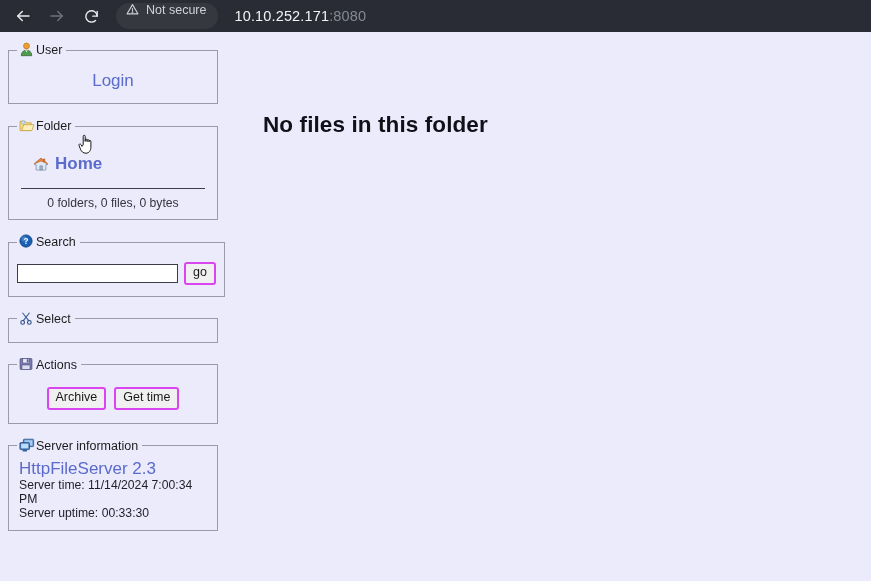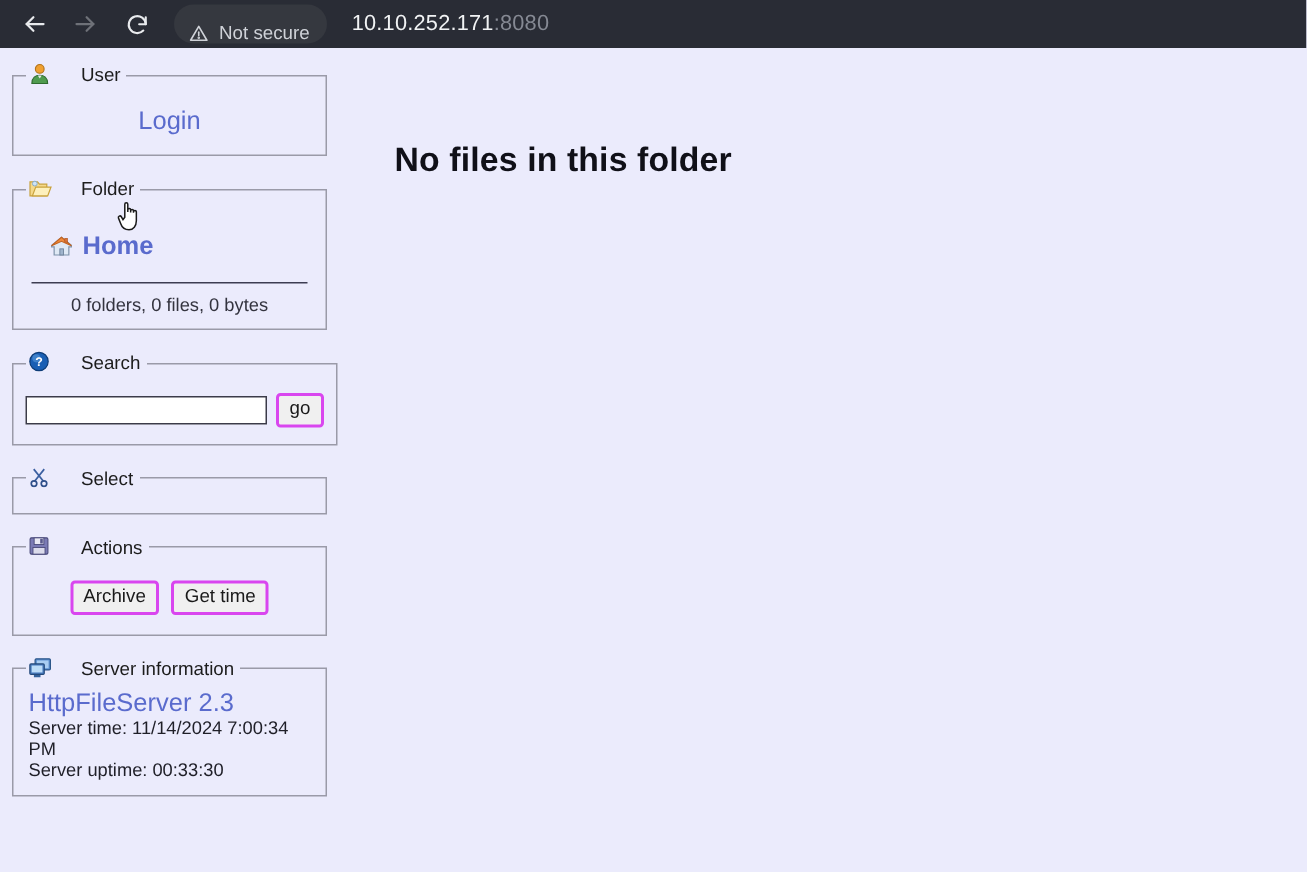--- a/index.html
+++ b/index.html
@@ -25,21 +25,21 @@
     color: #e8eaed;
   }
   .nav-btn.disabled { color: #6e7178; }
   .nav-btn svg { display: block; }
   .omnibox {
     display: flex; align-items: center;
     height: 26px; margin-left: 8px;
     flex: 1; gap: 0;
   }
   .security-chip {
-    display: flex; align-items: flex-end; gap: 7px;
+    display: flex; align-items: flex-start; gap: 7px;
     background: #35383f;
     border-radius: 13px;
     height: 26px;
     padding: 0 12px 0 10px;
     color: #cfd2d8;
     font-size: 12.5px;
   }
   .security-chip svg { display: block; }
   .url-text {
     margin-left: 16px;
@@ -66,21 +66,21 @@
   fieldset.panel {
     border: 1px solid #9a9aa8;
     margin: 0 0 14px 0;
     padding: 6px 8px 9px 8px;
     background: transparent;
   }
   fieldset.panel legend {
     padding: 0 4px 0 2px;
     font-size: 12.5px;
     color: #1c1c1c;
-    display: flex; align-items: center; gap: 19px;
+    display: flex; align-items: center; gap: 1px;
   }
   legend .lg-icon { display: inline-block; width: 16px; height: 16px; vertical-align: middle; }
   legend .lg-icon svg { display: block; }
   a.link {
     color: #5a6bcd;
     text-decoration: none;
     font-size: 17px;
   }
 
   .login-row { text-align: center; padding: 7px 0 3px 0; }
@@ -147,21 +147,21 @@
     font-size: 12.2px;
     color: #1f1f28;
     line-height: 14.3px;
     padding-left: 2px;
   }
   .srv-first { padding-top: 2px; padding-bottom: 1px; }
 
   
   .main {
     position: absolute;
-    left: 263px; top: 62px;
+    left: 263px; top: 80px;
     right: 10px;
   }
   .main-title {
     font-size: 22.5px;
     font-weight: bold;
     color: #101018;
     margin: 0;
     letter-spacing: .1px;
   }
 

